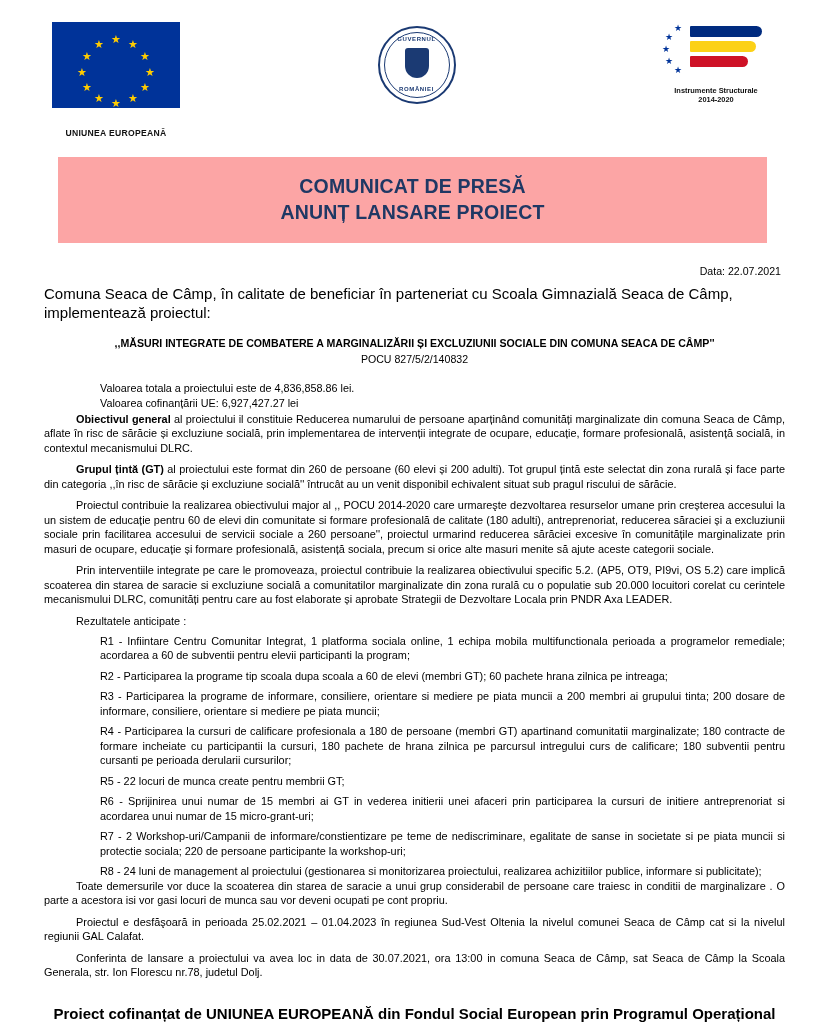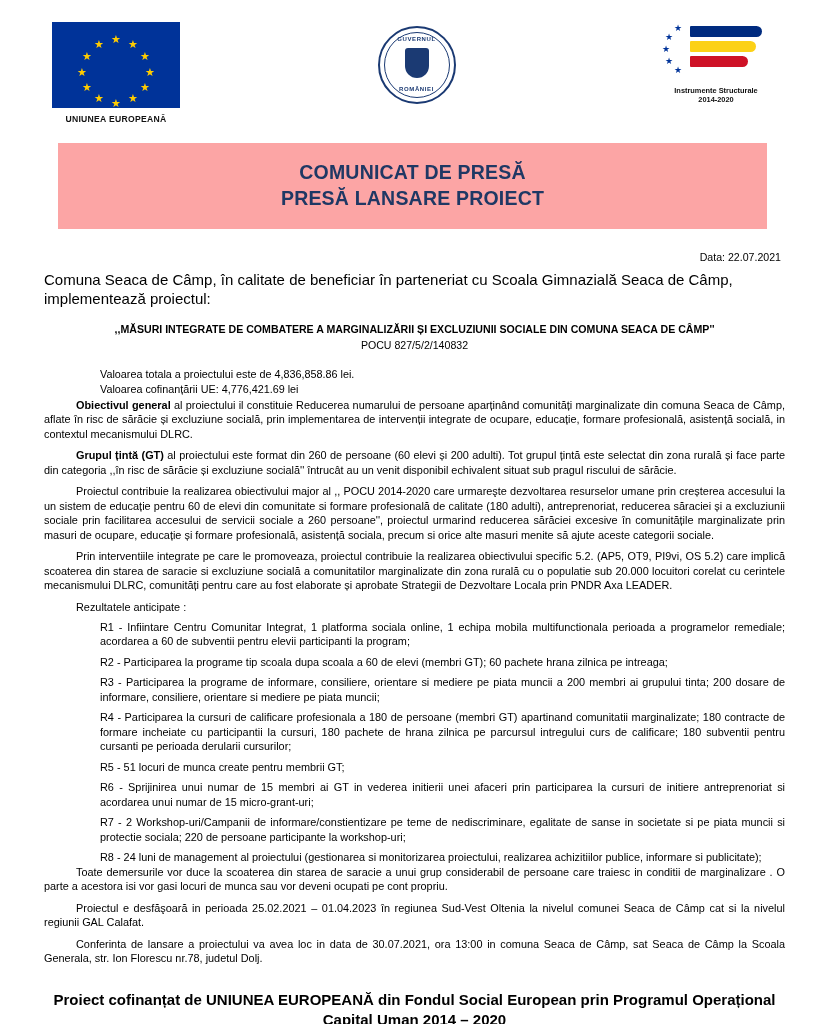--- a/index.html
+++ b/index.html
@@ -48,21 +48,21 @@
     color: #FFCC00;
     font-size: 11px;
     line-height: 11px;
     width: 12px;
     height: 12px;
     text-align: center;
   }
   .logo-eu-caption {
     font-size: 8.6px;
     letter-spacing: .3px;
-    margin-top: 6px;
+    margin-top: 20px;
     color: #111;
     font-weight: bold;
   }
   .logo-gov {
     width: 150px;
     text-align: center;
     padding-top: 4px;
   }
   .gov-seal {
     width: 74px;
@@ -285,52 +285,52 @@
       <div class="is-caption">
         <span>Instrumente Structurale</span><br>
         <span>2014-2020</span>
       </div>
     </div>
   </div>
 
 
   <div class="press-band">
     <div class="l1">COMUNICAT DE PRESĂ</div>
-    <div class="l2">PRESĂ LANSARE PROIECT</div>
+    <div class="l2">ANUNȚ LANSARE PROIECT</div>
   </div>
 
   <div class="content">
 
     <div class="date-line">Data: 22.07.2021</div>
 
     <div class="lead">Comuna Seaca de Câmp,  în calitate de beneficiar în parteneriat cu Scoala Gimnazială Seaca de Câmp,  implementează proiectul:</div>
 
     <div class="proj-title">,,MĂSURI INTEGRATE DE COMBATERE A MARGINALIZĂRII ȘI EXCLUZIUNII SOCIALE DIN COMUNA SEACA DE CÂMP''</div>
     <div class="proj-code">POCU 827/5/2/140832</div>
 
     <div class="values">
       <div>Valoarea totala a proiectului  este de 4,836,858.86 lei.</div>
-      <div>Valoarea cofinanțării UE: 4,776,421.69 lei</div>
+      <div>Valoarea cofinanțării UE: 6,927,427.27 lei</div>
     </div>
 
     <p class="para block-gap"><span class="b">Obiectivul general</span><span> al proiectului il constituie Reducerea numarului de persoane aparținând comunități marginalizate din comuna Seaca de Câmp, aflate în risc de sărăcie și excluziune socială, prin implementarea de intervenții integrate de ocupare, educație, formare profesională, asistență socială, in contextul mecanismului DLRC.</span></p>
 
     <p class="para"><span class="b">Grupul țintă (GT)</span><span> al proiectului este format din 260 de persoane (60 elevi și 200 adulti). Tot grupul țintă  este selectat din zona rurală și face parte din categoria ,,în risc de sărăcie și excluziune socială'' întrucât au un  venit  disponibil echivalent situat sub  pragul riscului de sărăcie.</span></p>
 
     <p class="para block-gap">Proiectul contribuie la realizarea obiectivului major al ,, POCU 2014-2020 care urmareşte dezvoltarea resurselor umane prin creșterea accesului la un sistem de educație pentru 60 de elevi din comunitate si formare profesională de calitate (180 adulti), antreprenoriat, reducerea săraciei și a excluziunii sociale prin facilitarea accesului de servicii sociale a 260 persoane'', proiectul urmarind reducerea sărăciei excesive în comunitățile marginalizate prin masuri de ocupare, educație și formare profesională, asistență sociala, precum si orice alte masuri menite să ajute aceste categorii sociale.</p>
 
     <p class="para block-gap">Prin interventiile integrate pe care le promoveaza, proiectul contribuie la realizarea obiectivului specific 5.2. (AP5, OT9, PI9vi, OS 5.2) care implică scoaterea din starea de saracie si excluziune socială a comunitatilor marginalizate din zona rurală cu o populatie sub 20.000 locuitori corelat cu cerintele mecanismului DLRC, comunități pentru care au fost elaborate și aprobate Strategii de Dezvoltare Locala prin PNDR Axa LEADER.</p>
 
     <div class="results-head">Rezultatele anticipate :</div>
 
     <div class="result">R1 - Infiintare Centru Comunitar Integrat, 1 platforma sociala online, 1 echipa mobila multifunctionala perioada a programelor remediale; acordarea a 60 de subventii pentru elevii participanti la program;</div>
     <div class="result">R2 - Participarea la programe tip scoala dupa scoala a 60 de elevi (membri GT); 60 pachete hrana zilnica pe intreaga;</div>
     <div class="result">R3 - Participarea la programe de informare, consiliere, orientare si mediere pe piata muncii a 200 membri ai grupului tinta; 200 dosare de informare, consiliere, orientare si mediere pe piata muncii;</div>
     <div class="result">R4 - Participarea la cursuri de calificare profesionala a 180 de persoane (membri GT) apartinand comunitatii marginalizate; 180 contracte de formare incheiate cu participantii la cursuri, 180 pachete de hrana zilnica pe parcursul intregului curs de calificare; 180 subventii pentru cursanti pe perioada derularii cursurilor;</div>
-    <div class="result">R5 - 51 locuri de munca create pentru membrii GT;</div>
+    <div class="result">R5 - 22 locuri de munca create pentru membrii GT;</div>
     <div class="result">R6 - Sprijinirea unui numar de 15 membri ai GT in vederea initierii unei afaceri prin participarea la cursuri de initiere antreprenoriat si acordarea unui numar de 15 micro-grant-uri;</div>
     <div class="result">R7 - 2 Workshop-uri/Campanii de informare/constientizare pe teme de nediscriminare, egalitate de sanse in societate si pe piata muncii si protectie sociala; 220 de persoane participante la workshop-uri;</div>
     <div class="result">R8 - 24 luni de management al proiectului (gestionarea si monitorizarea proiectului, realizarea achizitiilor publice, informare si publicitate);</div>
 
     <p class="para block-gap">Toate demersurile vor duce la scoaterea din starea de saracie a unui grup considerabil de persoane care traiesc in conditii de marginalizare . O parte a acestora isi vor gasi locuri de munca sau vor deveni ocupati pe cont propriu.</p>
 
     <p class="para">Proiectul e desfăşoară in perioada 25.02.2021 – 01.04.2023 în regiunea Sud-Vest Oltenia la nivelul comunei Seaca de Câmp cat si la nivelul  regiunii GAL Calafat.</p>
 
     <p class="para">Conferinta de lansare a proiectului va avea loc in data de 30.07.2021, ora 13:00   in comuna Seaca de Câmp,  sat Seaca de Câmp la Scoala Generala, str. Ion Florescu nr.78, judetul Dolj.</p>
 

